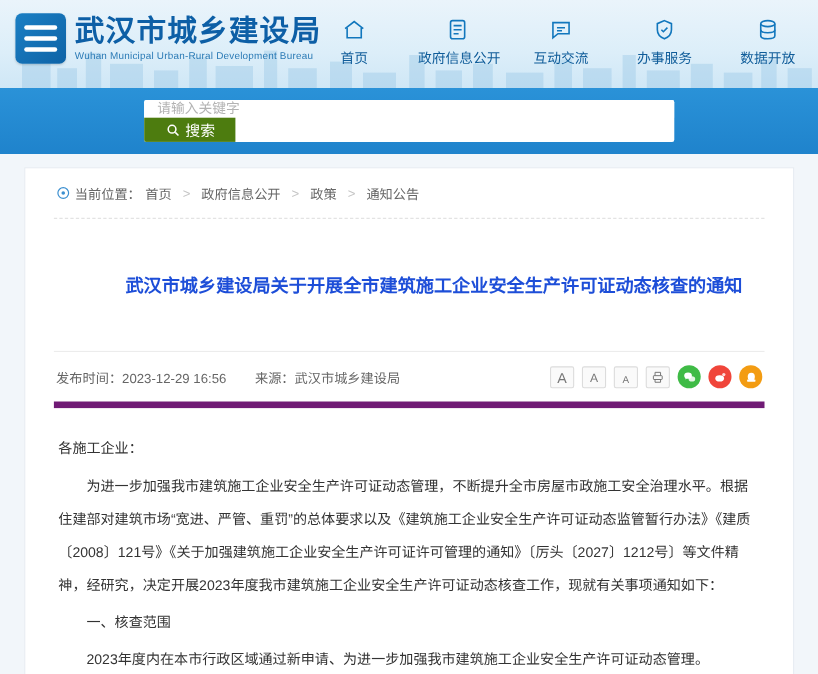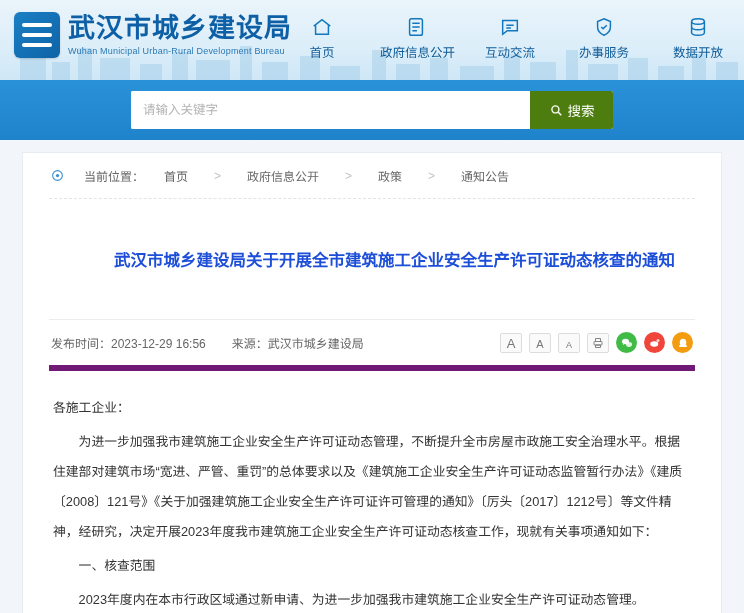--- a/index.html
+++ b/index.html
@@ -95,20 +95,21 @@
     position: relative;
   }
   .search-box {
     position: absolute;
     left: 131px; top: 11px;
     width: 482px; height: 38px;
     display: flex;
     background: #ffffff;
     border-radius: 2px;
     overflow: hidden;
+    flex-direction: column;
   }
   .search-input {
     flex: 1;
     border: none;
     outline: none;
     padding: 0 12px;
     font-size: 12.5px;
     color: #333;
     font-family: "Liberation Sans", "DejaVu Sans", sans-serif;
   }
@@ -136,21 +137,21 @@
   }
   .card {
     background: #fff;
     border: 1px solid #e6ecf2;
     min-height: 100%;
     padding: 0 26px;
   }
   .breadcrumb {
     display: flex;
     align-items: center;
-    gap: 20px;
+    gap: 4px;
     font-size: 12px;
     color: #666;
     padding: 14px 2px 14px;
     border-bottom: 1px dashed #e3e3e3;
   }
   .breadcrumb .loc-icon {
     width: 13px; height: 13px;
     color: #3b8fd0;
     flex: none;
   }
@@ -380,20 +381,20 @@
           <svg viewBox="0 0 24 24" fill="currentColor">
             <ellipse cx="12" cy="11" rx="6.5" ry="7.5"></ellipse>
               <path d="M5 16c-1 2-1 4 .5 4h13c1.5 0 1.5-2 .5-4z"></path>
           </svg>
         </div>
       </div>
     </div>
 
     <div class="content">
       <p>各施工企业：</p>
-      <p class="indent">为进一步加强我市建筑施工企业安全生产许可证动态管理，不断提升全市房屋市政施工安全治理水平。根据住建部对建筑市场“宽进、严管、重罚”的总体要求以及《建筑施工企业安全生产许可证动态监管暂行办法》《建质〔2008〕121号》《关于加强建筑施工企业安全生产许可证许可管理的通知》〔厉头〔2017〕1212号〕等文件精神，经研究，决定开展2023年度我市建筑施工企业安全生产许可证动态核查工作，现就有关事项通知如下：</p>
+      <p class="indent">为进一步加强我市建筑施工企业安全生产许可证动态管理，不断提升全市房屋市政施工安全治理水平。根据住建部对建筑市场“宽进、严管、重罚”的总体要求以及《建筑施工企业安全生产许可证动态监管暂行办法》《建质〔2008〕121号》《关于加强建筑施工企业安全生产许可证许可管理的通知》〔厉头〔2027〕1212号〕等文件精神，经研究，决定开展2023年度我市建筑施工企业安全生产许可证动态核查工作，现就有关事项通知如下：</p>
       <p class="indent">一、核查范围</p>
       <p class="indent">2023年度内在本市行政区域通过新申请、为进一步加强我市建筑施工企业安全生产许可证动态管理。</p>
 
     </div>
 
   </div>
 </div>
 
 </body></html>

